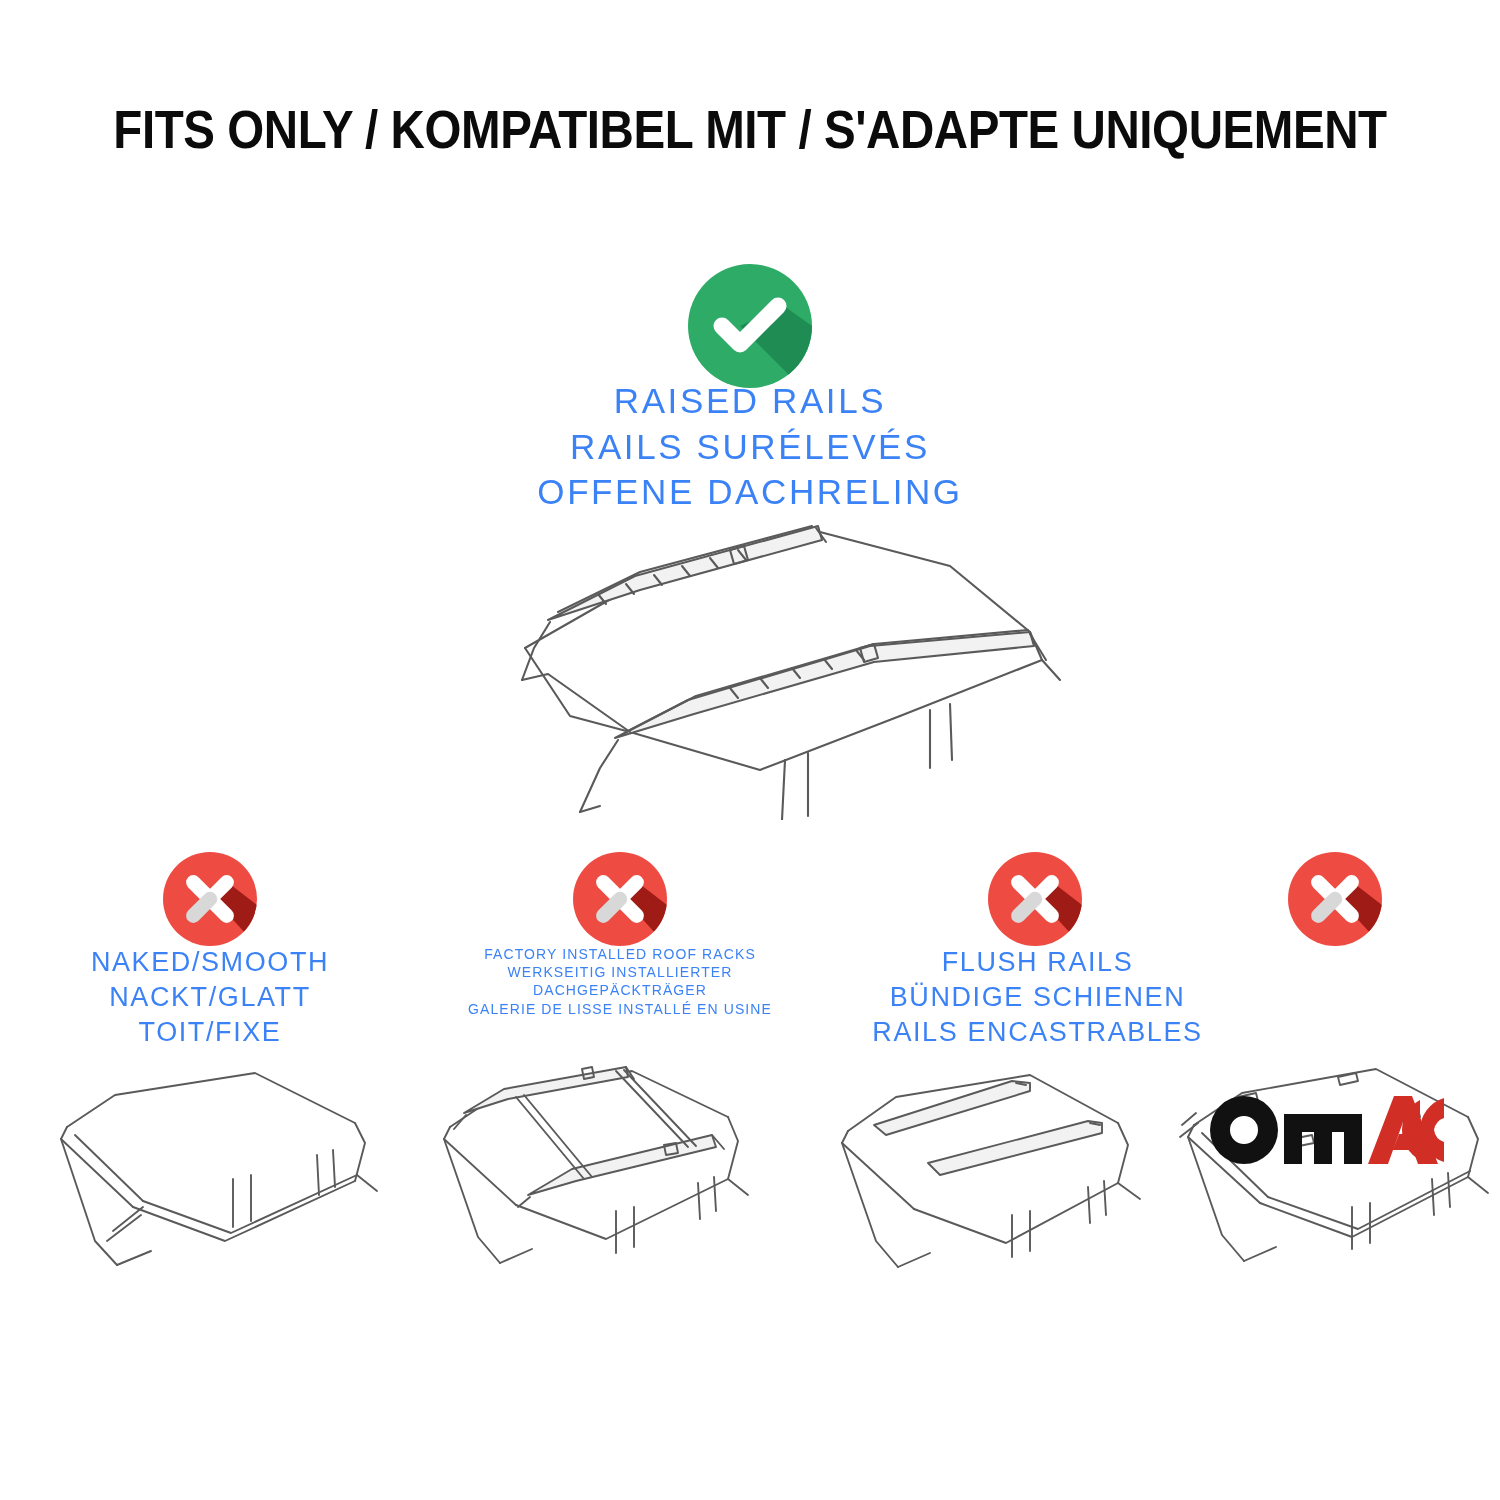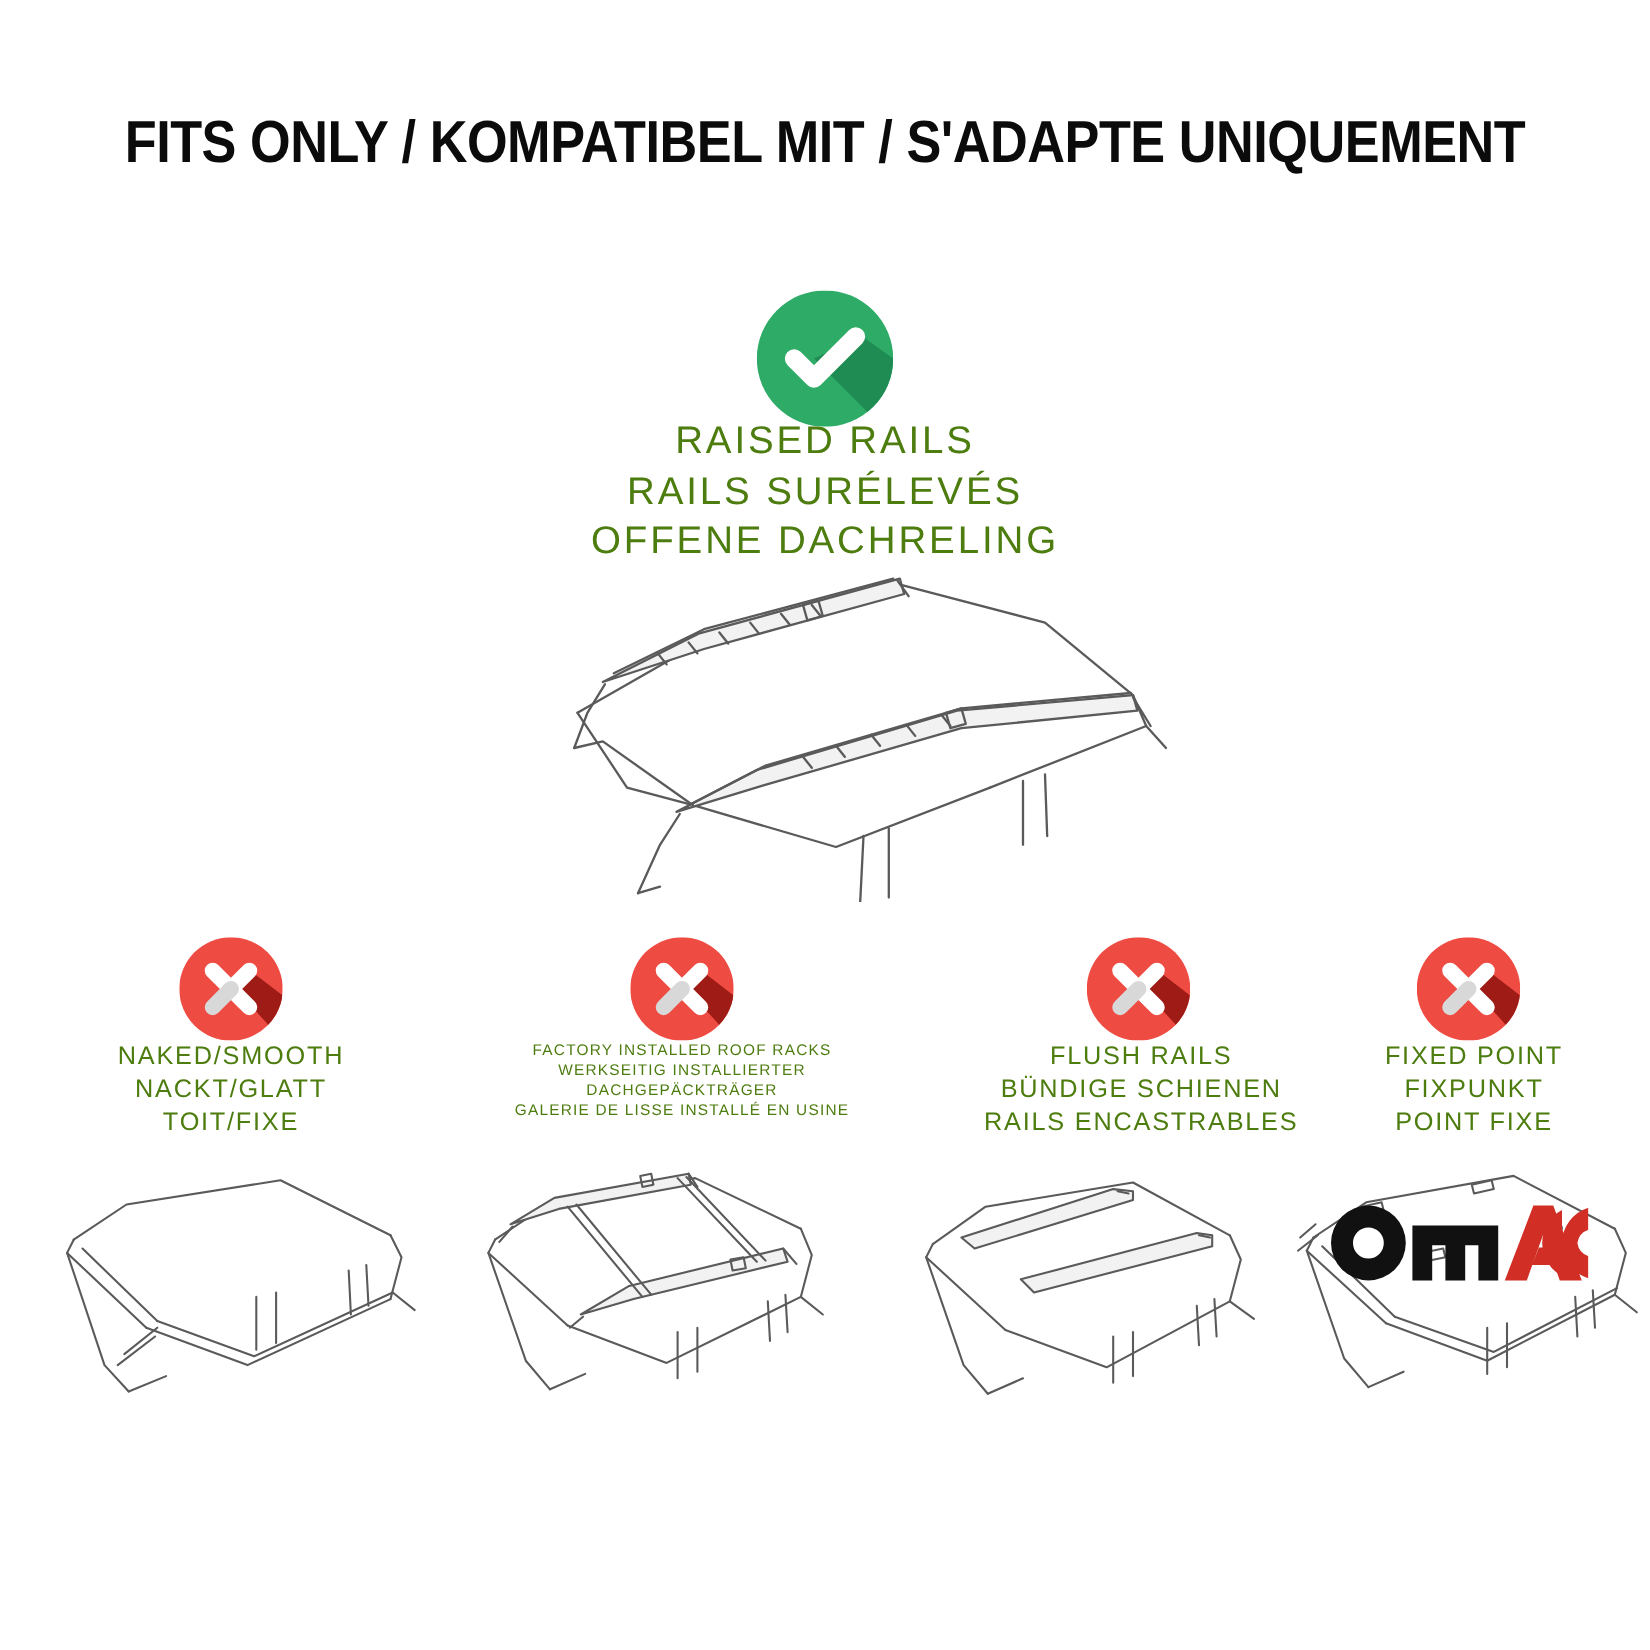--- a/index.html
+++ b/index.html
@@ -29,27 +29,27 @@
   
   .status-icon{position:absolute;}
   .status-icon svg{display:block;}
 
   
   .label-block{
     position:absolute;
     text-align:center;
     line-height:1.30;
     letter-spacing:2.2px;
-    color:#4d7c0f;
+    color:#3b82f6;
     font-weight:400;
   }
   .label-block .ln{display:block;white-space:nowrap;}
 
   .label-ok{font-size:35px;letter-spacing:2.6px;}
-  .label-no{font-size:23px;letter-spacing:1.6px;}
+  .label-no{font-size:27px;letter-spacing:1.6px;}
   .label-no-small{font-size:14px;letter-spacing:1.1px;}
 
   
   .illus{position:absolute;}
   .illus svg{display:block;}
 
   
   .logo{position:absolute;right:56px;bottom:48px;}
   .logo svg{display:block;}
 </style>
@@ -273,25 +273,20 @@
       <circle cx="62" cy="62" r="62" fill="#EE4B42"></circle>
       <g clip-path="url(#xClip4)">
         <path d="M62 56 L124 124 L124 70 L80 36 Z" fill="#9E1B16"></path>
       </g>
       <path d="M40 40 L84 84" stroke="#FFFFFF" stroke-width="19" stroke-linecap="round"></path>
       <path d="M84 40 L62 62" stroke="#FFFFFF" stroke-width="19" stroke-linecap="round"></path>
       <path d="M62 62 L40 84" stroke="#D8D8D8" stroke-width="19" stroke-linecap="round"></path>
     </svg>
   </div>
 
-  <div class="label-block label-no" style="left:1195px;width:290px;top:945px;">
-    <span class="ln">FIXED POINT</span>
-    <span class="ln">FIXPUNKT</span>
-    <span class="ln">POINT FIXE</span>
-  </div>
 
   <div class="illus" style="left:1180px;top:1055px;">
     <svg width="320" height="230" viewBox="0 0 320 230">
       <g fill="none" stroke="#5A5A5A" stroke-width="1.9" stroke-linecap="round" stroke-linejoin="round">
         <path d="M14 70 L62 38 L196 14 L288 62"></path>
         <path d="M14 70 L8 82 L80 148"></path>
         <path d="M80 148 L172 182 L288 122"></path>
         <path d="M288 62 L298 84 L288 122"></path>
         <path d="M22 78 L88 142"></path>
         <path d="M88 142 L178 174 L290 116"></path>

